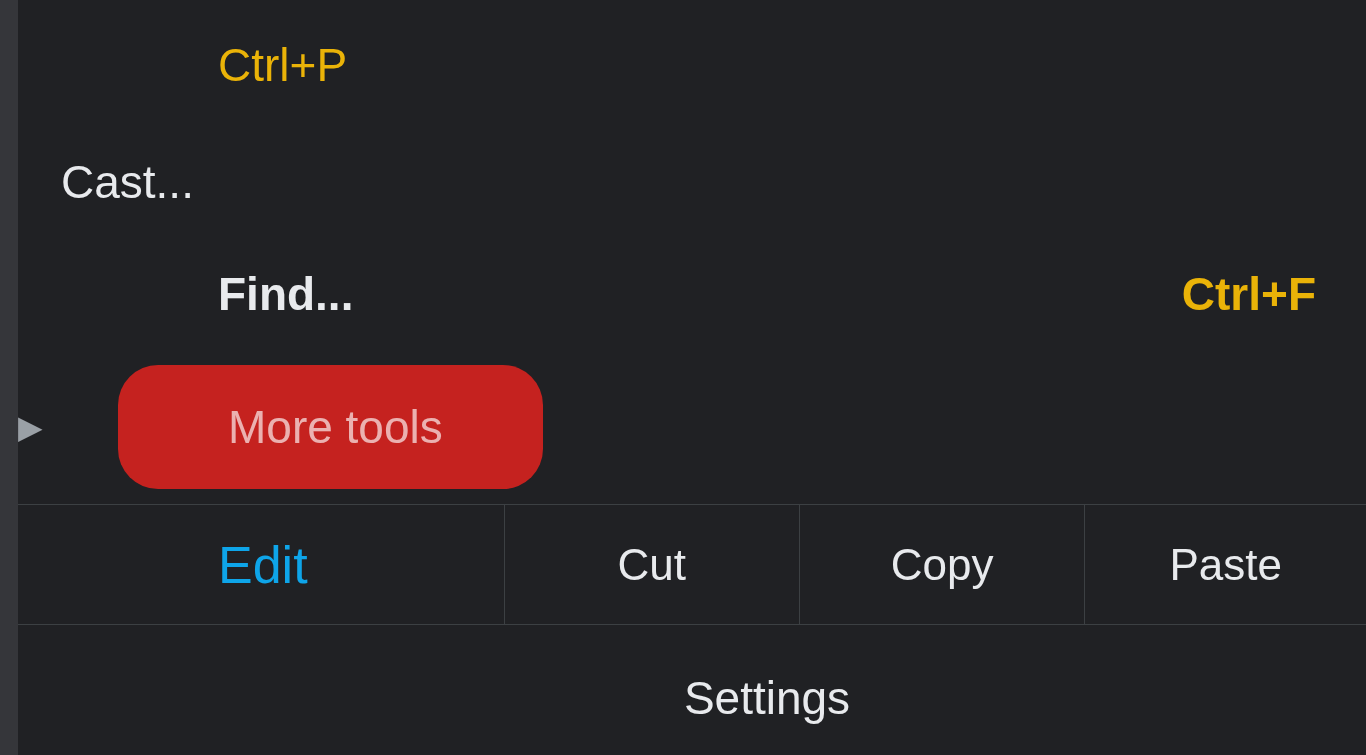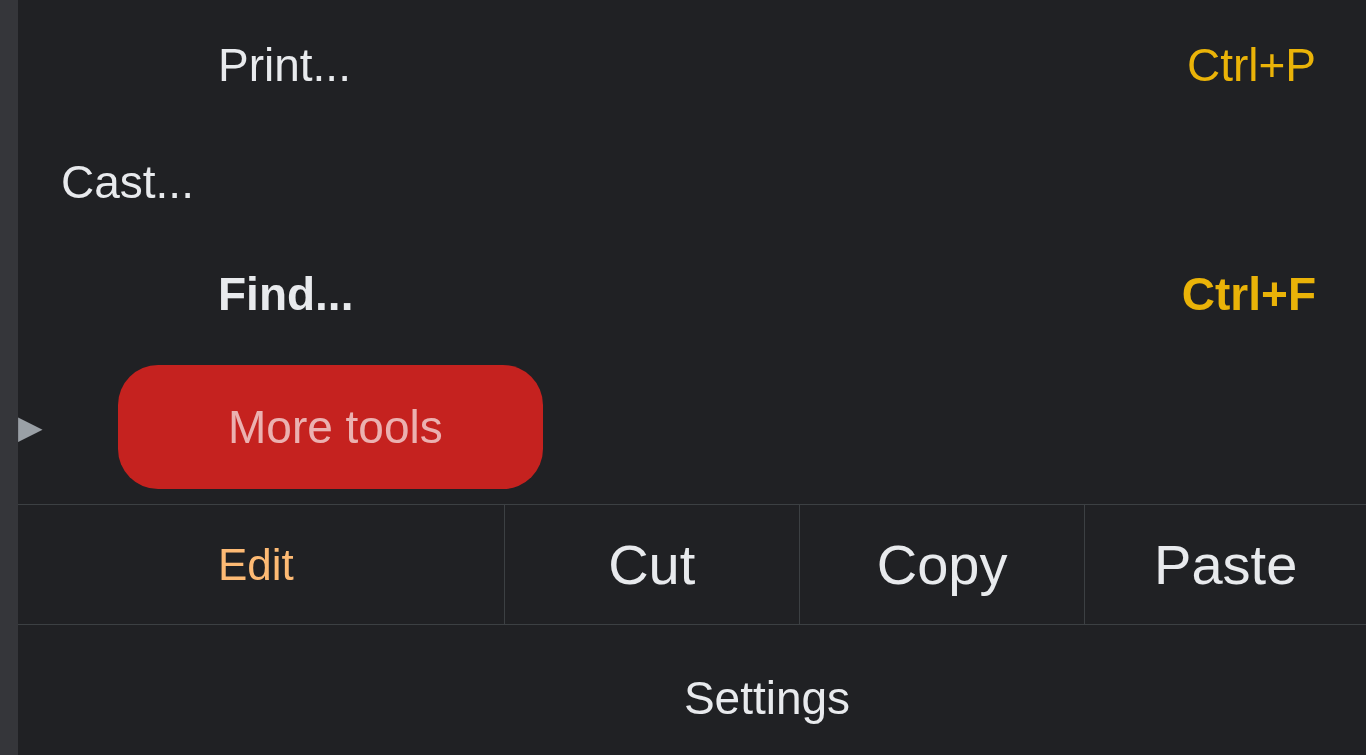--- a/index.html
+++ b/index.html
@@ -73,32 +73,32 @@
       width: 100%;
     }
     
     .edit-row {
       display: flex;
       align-items: center;
       height: 120px;
     }
     
     .edit-label {
-      color: #fdba74;
-      font-size: 44px;
+      color: #0ea5e9;
+      font-size: 52px;
       padding-left: 200px;
       width: 490px;
       display: flex;
       align-items: center;
       height: 100%;
     }
     
     .edit-action {
       color: #e8eaed;
-      font-size: 56px;
+      font-size: 44px;
       border-left: 1px solid #3c4043;
       height: 100%;
       display: flex;
       align-items: center;
       justify-content: center;
       cursor: pointer;
     }
     
     .edit-cut {
       width: 300px;
@@ -126,21 +126,20 @@
     #item-cast { height: 115px; padding-left: 43px; }
     #item-find { height: 110px; font-weight: bold; }
     #item-settings { height: 130px; padding-top: 45px; justify-content: center; }
   </style>
 </head>
 <body>
 
 <div class="menu-container">
 
   <div class="menu-item" id="item-print">
-    <span class="menu-item-label">Print...</span>
     <span class="menu-item-shortcut">Ctrl+P</span>
   </div>
 
   <div class="menu-item" id="item-cast">
     <span class="menu-item-label">Cast...</span>
   </div>
 
   <div class="menu-item" id="item-find">
     <span class="menu-item-label">Find...</span>
     <span class="menu-item-shortcut">Ctrl+F</span>

